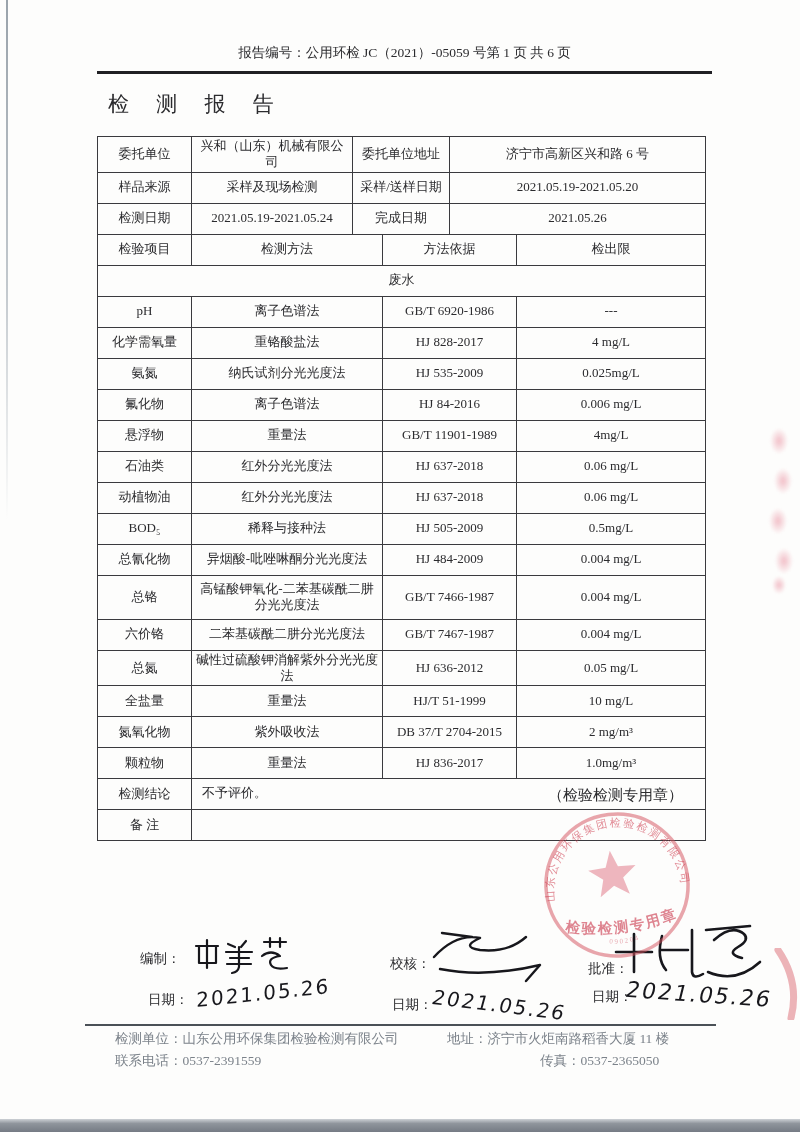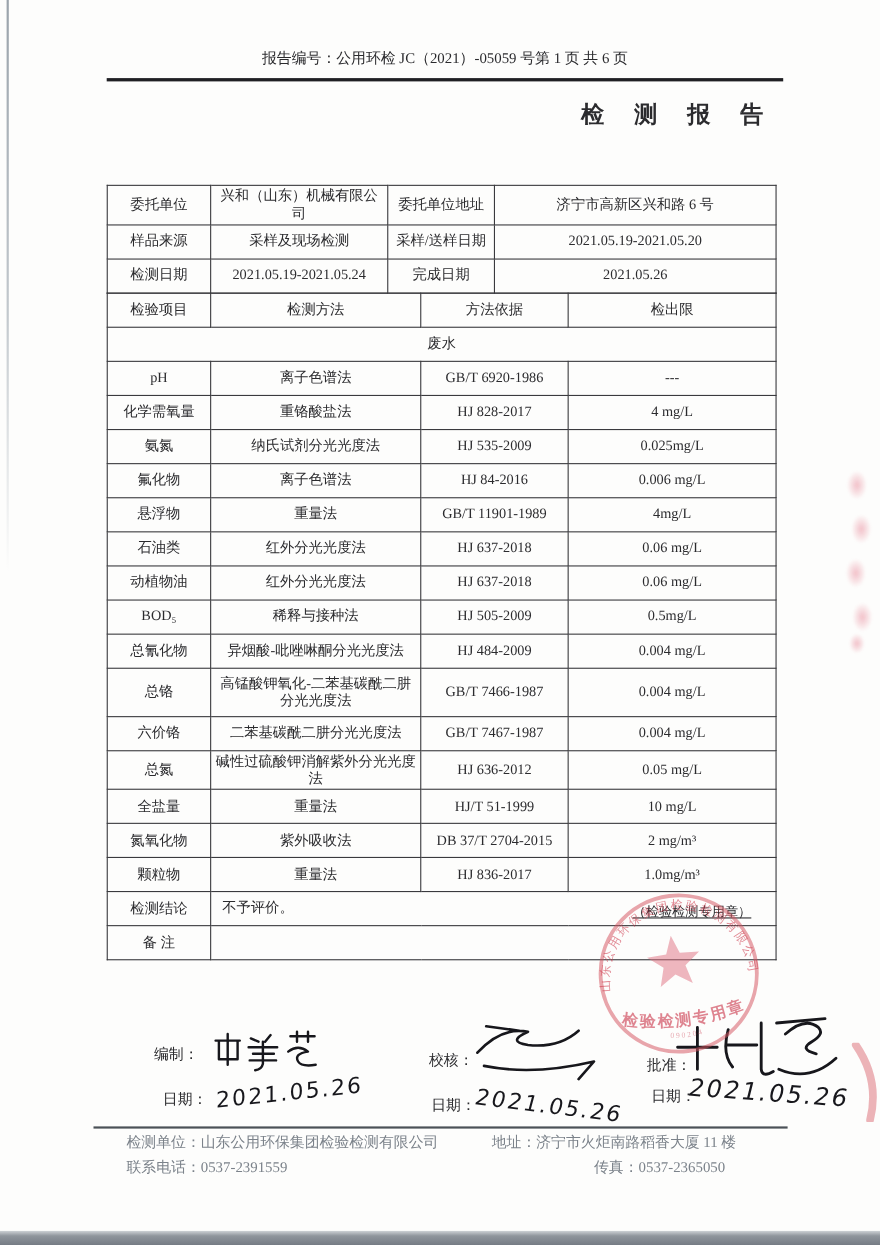--- a/index.html
+++ b/index.html
@@ -10,36 +10,36 @@
     color:#2b2b2e;
   }
   
   .scan-left-line{position:absolute;left:6px;top:0;width:2px;height:520px;
     background:linear-gradient(#9aa3ab,#c2c8cd 55%,rgba(200,205,210,0));}
   .bottom-band{position:absolute;left:0;bottom:0;width:800px;height:13px;
     background:linear-gradient(#cdd1d5,#8f959c 35%,#757b84);}
   
   .hdr{position:absolute;left:97px;top:44px;width:615px;display:flex;justify-content:center;font-size:13.5px;}
   .hdr-rule{position:absolute;left:97px;top:71px;width:615px;height:2.5px;background:#202024;}
-  .doc-title{position:absolute;left:97px;top:90px;width:608px;text-align:right;
-    font-size:21px;font-weight:bold;letter-spacing:11px;padding-left:11px;box-sizing:border-box;}
+  .doc-title{position:absolute;left:97px;top:90px;width:608px;text-align:left;
+    font-size:21px;font-weight:normal;letter-spacing:11px;padding-left:11px;box-sizing:border-box;}
   
   .tbl-wrap{position:absolute;left:97px;top:136px;width:608px;}
-  table{border-collapse:collapse;table-layout:fixed;width:608px;margin-top:32px;}
+  table{border-collapse:collapse;table-layout:fixed;width:608px;}
   td,th{border:1px solid #3a3a3e;text-align:center;vertical-align:middle;
     font-size:13px;font-weight:normal;padding:1px 3px;line-height:1.25;overflow:hidden;}
   #info-table tr{height:31px;}
   #method-table{margin-top:-1px;padding-left:48px;}
   #method-table tr{height:31px;}
   #method-table tr.section-row{height:31px;}
   #method-table tr.two-line{height:44px;}
   tr.conclusion-row{height:88px;}
   tr.remark-row{height:31px;}
   .conclusion-cell{text-align:left;vertical-align:top;padding:6px 10px;position:relative;}
-  .stamp-note{position:absolute;right:22px;bottom:4px;font-size:12px;white-space:nowrap;text-decoration:underline;}
+  .stamp-note{position:absolute;right:22px;bottom:4px;font-size:15px;white-space:nowrap;}
   
   .sig-label{position:absolute;font-size:13.5px;}
   .hand-date{position:absolute;font-size:20px;color:#17171c;letter-spacing:2px;
     font-family:"DejaVu Sans",sans-serif;white-space:nowrap;}
   .sig-svg{position:absolute;}
   .sig-svg path{fill:none;stroke:#17171c;stroke-linecap:round;stroke-linejoin:round;}
   
   .stamp{position:absolute;left:537px;top:805px;width:160px;height:160px;pointer-events:none;}
   
   .red-blob{position:absolute;width:18px;height:26px;border-radius:45%;

